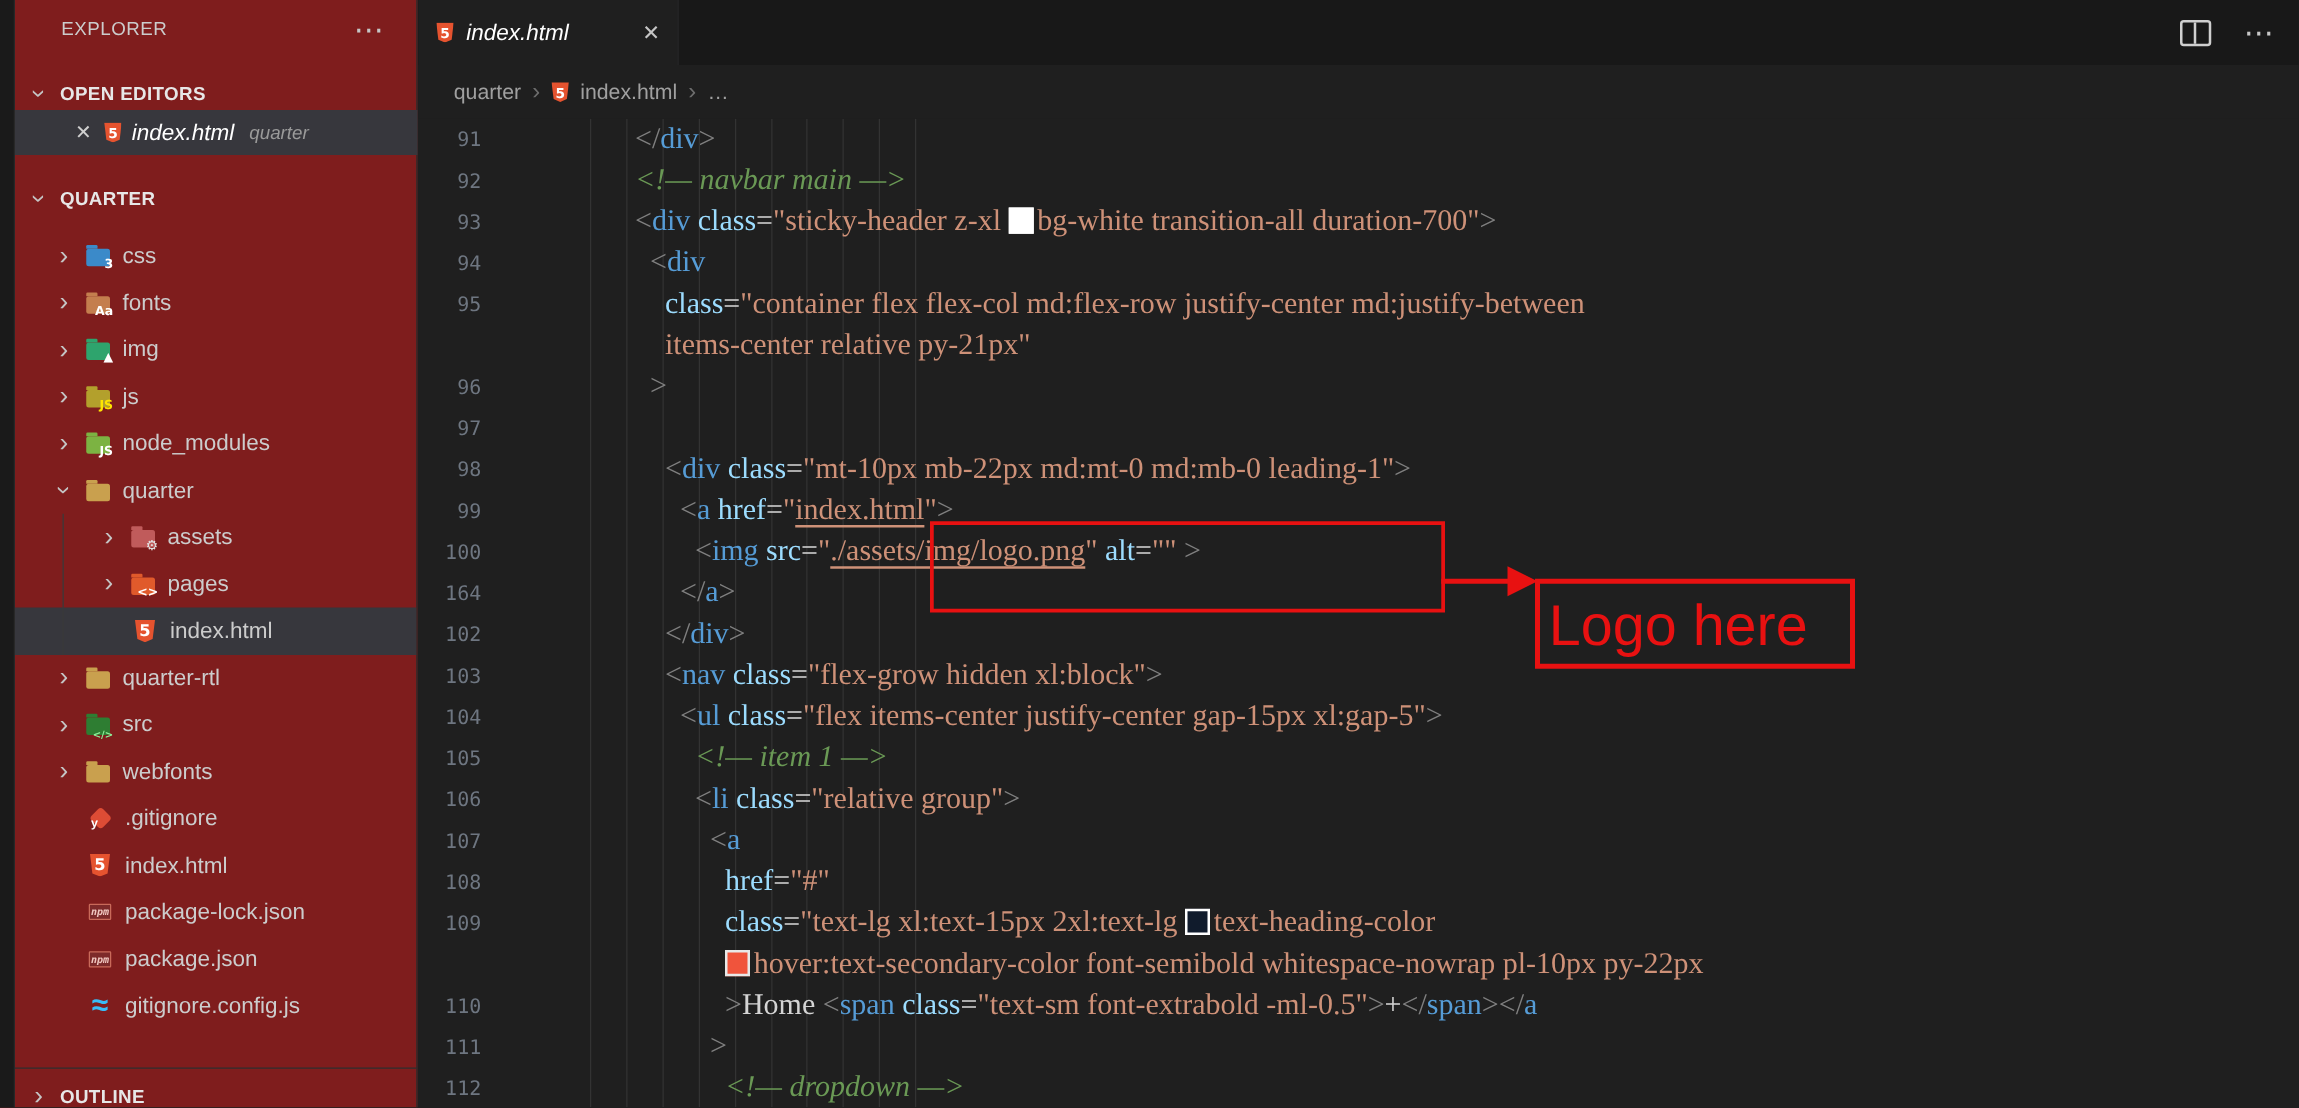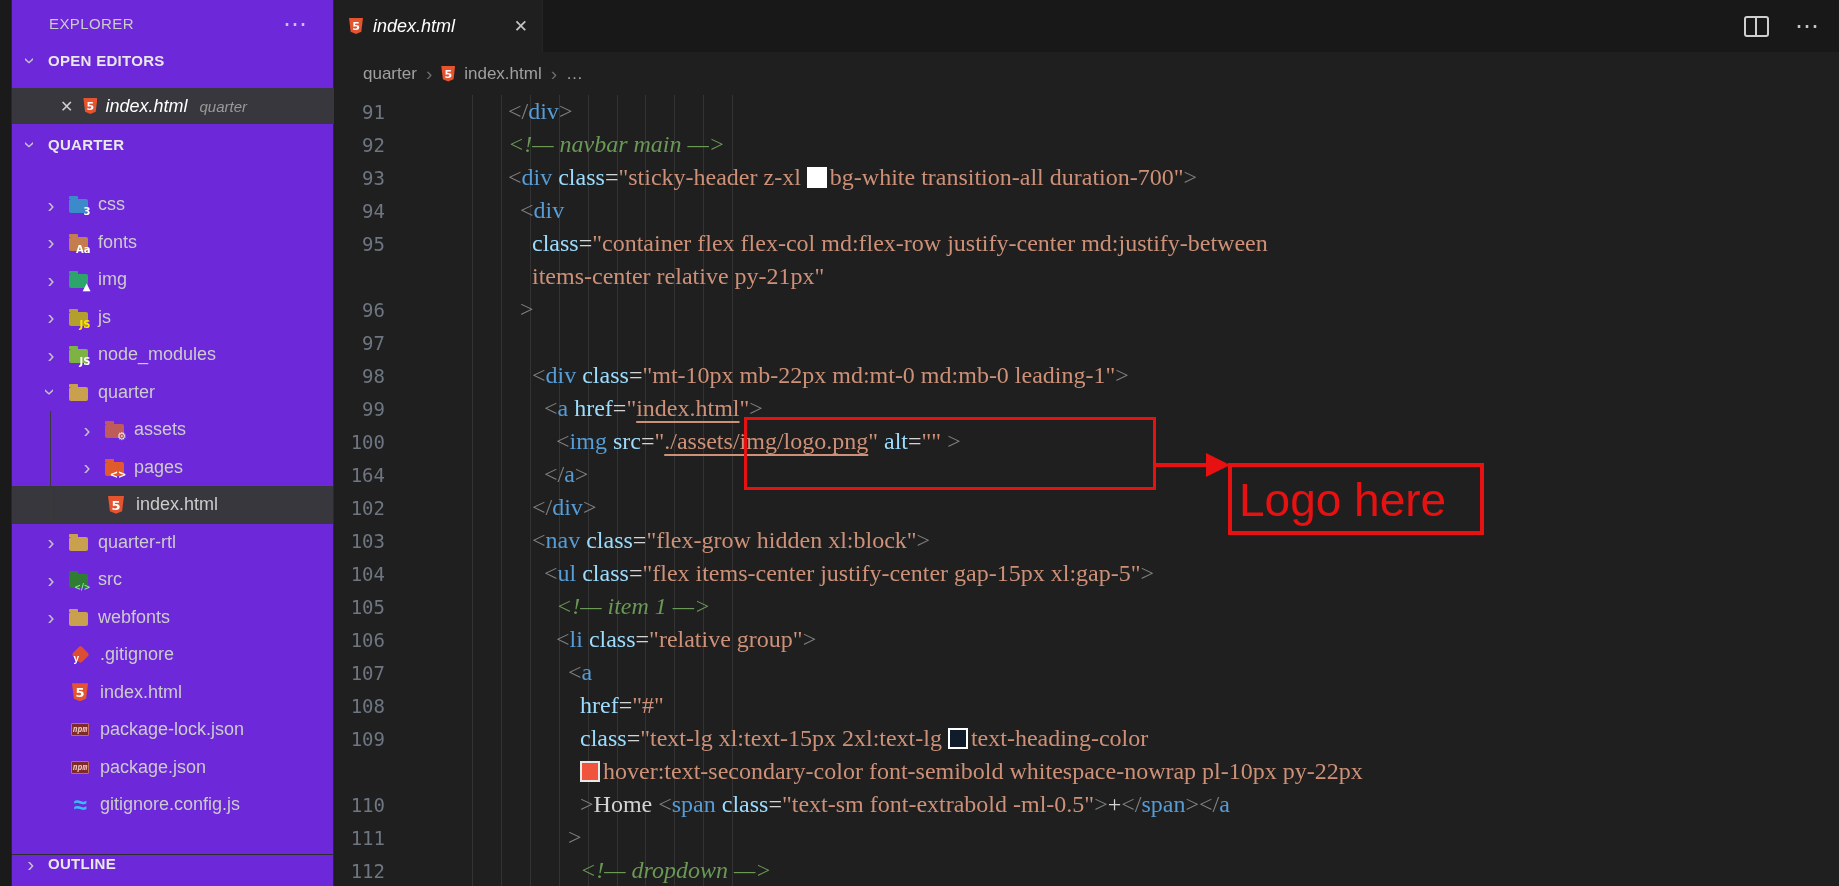--- a/index.html
+++ b/index.html
@@ -2,26 +2,26 @@
 <html><head>
 <meta charset="utf-8">
 <style>
   html,body{margin:0;padding:0;}
   body{
     position:relative;width:1839px;height:886px;overflow:hidden;
     background:#1f1f1f;font-family:"Liberation Sans",sans-serif;
     -webkit-font-smoothing:antialiased;
   }
   
-  #sidebar{position:absolute;left:0;top:0;width:334px;height:886px;background:#6d28d9;border-right:1px solid #2b2b2b;box-sizing:border-box;}
+  #sidebar{position:absolute;left:0;top:0;width:334px;height:886px;background:#7f1d1d;border-right:1px solid #2b2b2b;box-sizing:border-box;}
   #rail{position:absolute;left:0;top:0;width:12px;height:886px;background:#1a1a1a;border-right:1px solid #282828;box-sizing:border-box;}
   .sb-title{position:absolute;left:0;top:12px;right:0;height:26px;}
   .sb-title .lbl{position:absolute;left:49px;top:3px;font-size:15px;color:#cccccc;letter-spacing:.4px;}
   .sb-title .more{position:absolute;right:26px;top:-2px;font-size:24px;color:#c5c5c5;cursor:pointer;}
-  .sec-header{position:absolute;left:12px;right:0;height:32px;display:flex;align-items:flex-start;padding-left:10px;box-sizing:border-box;color:#e7e7e7;font-weight:bold;font-size:15px;letter-spacing:.3px;}
+  .sec-header{position:absolute;left:12px;right:0;height:32px;display:flex;align-items:flex-end;padding-left:10px;box-sizing:border-box;color:#e7e7e7;font-weight:bold;font-size:15px;letter-spacing:.3px;}
   #oe-header{top:52px;}
   #ws-header{top:136px;}
   #outline-header{top:854px;border-top:1px solid #2f2f2f;width:322px;}
   .chev{display:inline-block;width:18px;color:#c5c5c5;font-size:21px;font-weight:normal;line-height:18px;text-align:center;flex:none;}
   .chev.down{transform:rotate(90deg);}
   .sec-header .chev{margin-right:8px;}
   
   #oe-item{position:absolute;left:12px;top:88px;width:322px;height:36px;background:#37373d;display:flex;align-items:center;padding-left:48px;box-sizing:border-box;}
   #oe-item .close{color:#cfcfcf;font-size:16px;margin-right:10px;cursor:pointer;}
   #oe-item .fname{font-style:italic;color:#ffffff;font-size:18px;margin-left:8px;}
@@ -63,21 +63,21 @@
   #split-icon{width:21px;height:17px;border:2px solid #cfcfcf;border-radius:3px;position:relative;cursor:pointer;}
   #split-icon::after{content:"";position:absolute;left:9px;top:0;bottom:0;width:2px;background:#cfcfcf;}
   #tab-actions .more{color:#c5c5c5;font-size:24px;cursor:pointer;}
   
   #breadcrumb{position:absolute;left:335px;top:52px;right:0;height:43px;background:#1f1f1f;display:flex;align-items:center;padding-left:28px;gap:9px;color:#a0a0a0;font-size:17px;}
   #breadcrumb .sep{color:#6d6d6d;font-size:19px;}
   
   #codearea{position:absolute;left:335px;top:95px;right:0;bottom:0;overflow:hidden;}
   .guide{position:absolute;top:0;bottom:0;width:1px;background:#333333;}
   .crow{height:33px;display:flex;align-items:center;position:relative;}
-  .ln{width:50px;flex:none;text-align:right;color:#6e7681;font-family:"DejaVu Sans Mono",monospace;font-size:19px;}
+  .ln{width:50px;flex:none;text-align:right;color:#6e7681;font-family:"DejaVu Sans Mono",monospace;font-size:16px;}
   .ctext{margin-left:87px;font-family:Liberation Serif, serif;font-size:24px;line-height:33px;white-space:pre;color:#d4d4d4;}
   .tk-p{color:#808080;} .tk-t{color:#569cd6;} .tk-a{color:#9cdcfe;} .tk-o{color:#d4d4d4;}
   .tk-s{color:#ce9178;} .tk-x{color:#d4d4d4;} .tk-c{color:#6a9955;font-style:italic;}
   .und{text-decoration:underline;text-underline-offset:5px;}
   .swatch{display:inline-block;width:20px;height:21px;vertical-align:-3px;margin:0 3px 0 0;border:2px solid transparent;box-sizing:border-box;}
   
   .ann{position:absolute;z-index:10;}
   #ann-src-box{left:744px;top:417px;width:406px;height:67px;border:3px solid #e81111;}
   #ann-arrow-line{left:1153px;top:463px;width:55px;height:4px;background:#e81111;}
   #ann-arrow-head{left:1206px;top:453px;width:0;height:0;border-left:24px solid #e81111;border-top:12px solid transparent;border-bottom:12px solid transparent;}

